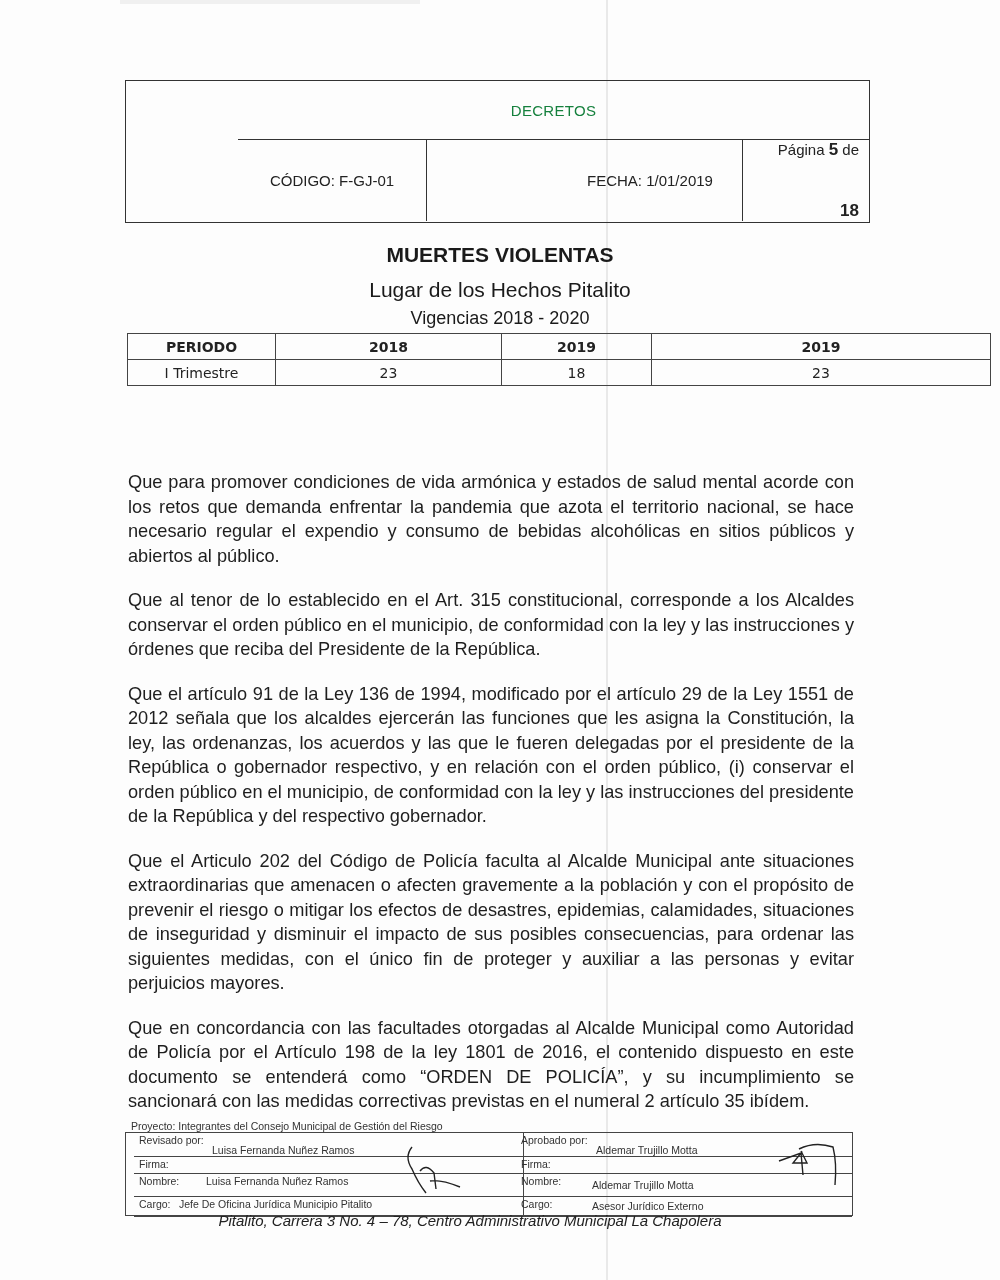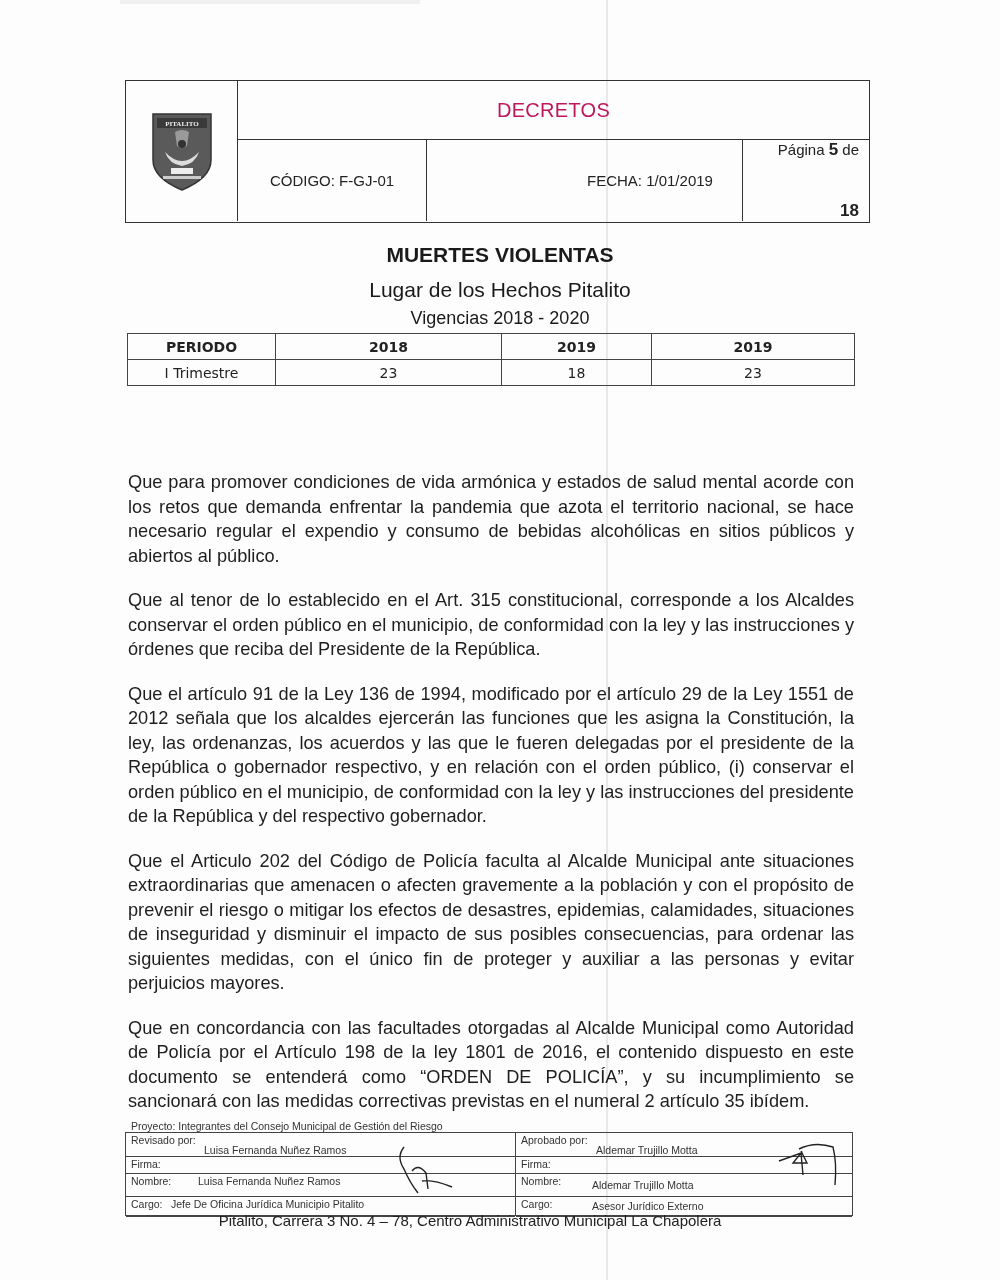--- a/index.html
+++ b/index.html
@@ -6,76 +6,64 @@
   html, body { width: 1000px; height: 1280px; background: #fdfdfd; overflow: hidden; }
   body { position: relative; font-family: "Liberation Sans", sans-serif; color: #1a1a1a; }
 
   
   .scan-crease { position: absolute; left: 606px; top: 0; width: 2px; height: 1280px; background: #dcdcdc; opacity: .6; }
   .scan-top { position: absolute; left: 120px; top: 0; width: 300px; height: 4px; background: #e8e8e8; opacity:.6; }
 
   
   .hdr { position: absolute; left: 125px; top: 80px; width: 745px; height: 143px; border: 1.5px solid #333; }
   .hdr-logo { position: absolute; left: 0; top: 0; width: 112px; height: 140px; border-right: 1.5px solid #333; display:flex; align-items:center; justify-content:center; }
-  .hdr-title { position: absolute; left: 112px; top: 0; right: 0; height: 59px; border-bottom: 1.5px solid #333; display:flex; align-items:center; justify-content:center; font-size: 20px; letter-spacing: .3px; color:#be185d; }
+  .hdr-title { position: absolute; left: 112px; top: 0; right: 0; height: 59px; border-bottom: 1.5px solid #333; display:flex; align-items:center; justify-content:center; font-size: 15px; letter-spacing: .3px; color:#15803d; }
   .hdr-cell { position: absolute; top: 59px; height: 81px; display:flex; align-items:center; font-size: 15px; color:#222; }
   .c1 { left: 112px; width: 189px; border-right: 1.5px solid #333; justify-content:center; }
   .c2 { left: 301px; width: 150px; border-right: 1.5px solid #333; padding-left: 10px; }
   .c3 { left: 451px; width: 166px; border-right: 1.5px solid #333; padding-left: 10px; }
   .c4 { left: 617px; right: 0; flex-direction: column; align-items: flex-end; justify-content:center; padding-right: 10px; font-size: 15px; line-height: 20px; gap: 41px; }
   .c4 b { font-size: 17px; }
 
   
   .t1 { position: absolute; left: 0; width: 1000px; top: 243px; text-align:center; font-size: 21px; font-weight: bold; }
   .t2 { position: absolute; left: 0; width: 1000px; top: 278px; text-align:center; font-size: 21px; }
   .t3 { position: absolute; left: 0; width: 1000px; top: 308px; text-align:center; font-size: 18px; }
 
   
-  table.stats { position: absolute; left: 127px; top: 333px; width: 728px; border-collapse: collapse; font-family: "DejaVu Sans", sans-serif; font-size: 14px; }
+  table.stats { position: absolute; left: 127px; top: 333px; width: 864px; border-collapse: collapse; font-family: "DejaVu Sans", sans-serif; font-size: 14px; }
   table.stats th, table.stats td { border: 1px solid #444; height: 26px; text-align:center; font-weight: normal; color:#222; }
   table.stats th { font-weight: bold; }
   table.stats col.k { width: 148px; } table.stats col.a { width: 226px; } table.stats col.b { width: 150px; }
 
   
   .body { position: absolute; left: 128px; top: 450px; width: 726px; font-size: 18.2px; line-height: 24.5px; text-align: justify; color:#1e1e1e; }
   .body p { margin-bottom: 14px; margin-top: 20px; }
 
   
   .proj { position: absolute; left: 131px; top: 1120px; font-size: 10.5px; color:#333; }
   .sig { position: absolute; left: 125px; top: 1132px; width: 728px; height: 84px; border: 1px solid #444; font-size: 10.5px; color:#333; }
-  .sig-l { position:absolute; left:0; top:0; width: 390px; height:100%; border-right:1px solid #444; }
+  .sig-l { position:absolute; left:8px; top:0; width: 390px; height:100%; border-right:1px solid #444; }
   .sig-r { position:absolute; left:390px; top:0; right:0; height:100%; }
   .row { position:absolute; left:0; right:0; border-bottom: 1px solid #444; }
   .row:last-child { border-bottom: none; }
   .r1 { top:0; height:24px; } .r2 { top:24px; height:17px; } .r3 { top:41px; height:23px; } .r4 { top:64px; height:20px; }
   .lbl { position:absolute; left:5px; top:1px; }
   .val { position:absolute; }
   .sig-mark { position:absolute; }
 
-  .addr { position: absolute; left: 0; width: 940px; top: 1212px; text-align:center; font-size: 15px; color:#222; }
+  .addr { position: absolute; left: 0; width: 940px; top: 1212px; text-align:center; font-size: 15px; color:#222;font-style:italic; }
 </style>
 </head>
 <body>
 
 <div class="scan-crease"></div>
 <div class="scan-top"></div>
 
 <div class="hdr">
-  <div class="hdr-logo">
-    <svg width="66" height="82" viewBox="0 0 66 82">
-      <path d="M4 4 H62 V50 Q62 68 33 80 Q4 68 4 50 Z" fill="#5a5a5a" stroke="#333" stroke-width="1.5"></path>
-      <rect x="8" y="8" width="50" height="10" fill="#3a3a3a"></rect>
-      <text x="33" y="16" font-size="7" font-family="Liberation Serif, serif" fill="#eee" text-anchor="middle" font-weight="bold">PITALITO</text>
-      <path d="M26 22 Q33 18 40 22 L38 36 Q33 40 28 36 Z" fill="#9a9a9a"></path>
-      <circle cx="33" cy="34" r="4" fill="#333"></circle>
-      <path d="M16 42 Q33 60 50 42 Q46 54 33 56 Q20 54 16 42 Z" fill="#ddd"></path>
-      <rect x="22" y="58" width="22" height="6" fill="#eee"></rect>
-      <rect x="14" y="66" width="38" height="3" fill="#ccc"></rect>
-    </svg>
-  </div>
   <div class="hdr-title">DECRETOS</div>
   <div class="hdr-cell c1">CÓDIGO: F-GJ-01</div>
   <div class="hdr-cell c3">FECHA: 1/01/2019</div>
   <div class="hdr-cell c4">
     <div><span>Página</span> <b>5</b> <span>de</span></div>
     <div><b>18</b></div>
   </div>
 </div>
 
 <div class="t1">MUERTES VIOLENTAS</div>

